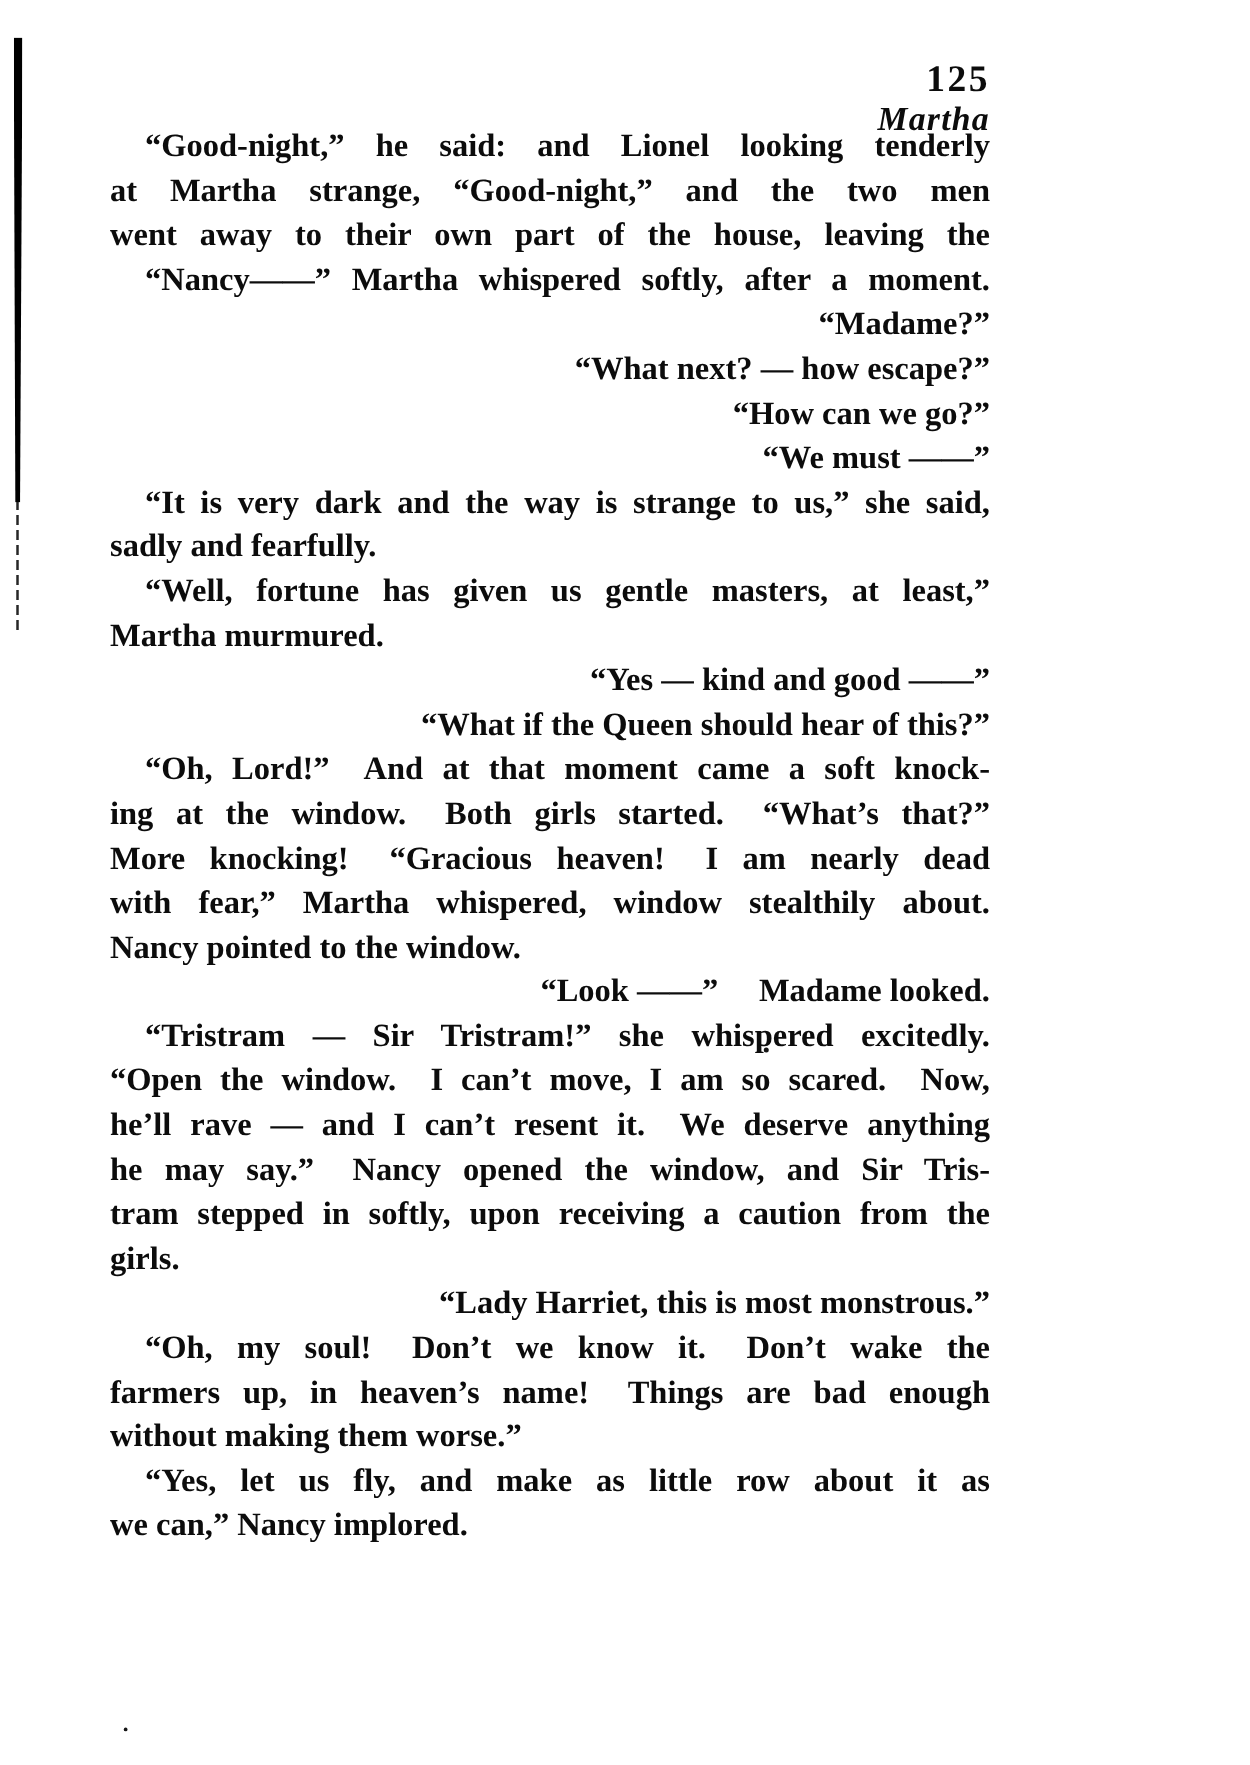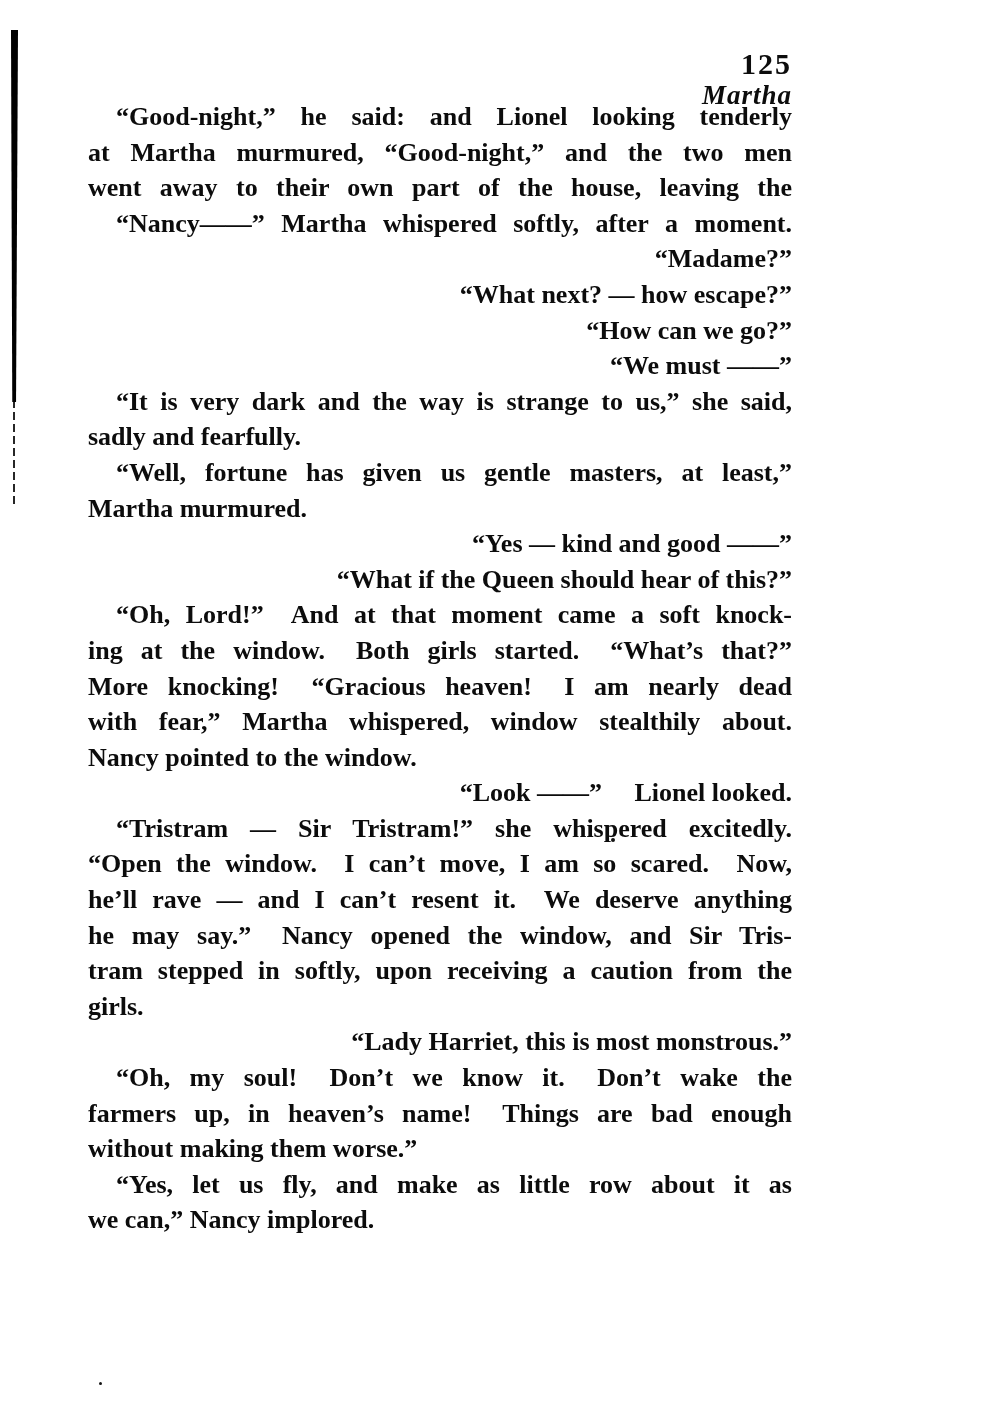--- a/index.html
+++ b/index.html
@@ -56,39 +56,39 @@
   <div class="gutter-main"></div>
   <div class="gutter-tail"></div>
 
   <div class="running-header">
     <div class="header-title">Martha</div>
     <div class="page-number">125</div>
   </div>
 
   <div class="text-block">
     <div class="ln j i">“Good-night,” he said: and Lionel looking tenderly</div>
-    <div class="ln j">at Martha murmured, “Good-night,” and the two men</div>
+    <div class="ln j">at Martha strange, “Good-night,” and the two men</div>
     <div class="ln j">went away to their own part of the house, leaving the</div>
     <div class="ln j i">“Nancy——” Martha whispered softly, after a moment.</div>
     <div class="ln i">“Madame?”</div>
     <div class="ln i">“What next? — how escape?”</div>
     <div class="ln i">“How can we go?”</div>
     <div class="ln i">“We must ——”</div>
     <div class="ln j i">“It is very dark and the way is strange to us,” she said,</div>
     <div class="ln">sadly and fearfully.</div>
     <div class="ln j i">“Well, fortune has given us gentle masters, at least,”</div>
     <div class="ln">Martha murmured.</div>
     <div class="ln i">“Yes — kind and good ——”</div>
     <div class="ln i">“What if the Queen should hear of this?”</div>
     <div class="ln j i">“Oh, Lord!”  And at that moment came a soft knock-</div>
     <div class="ln j">ing at the window.  Both girls started.  “What’s that?”</div>
     <div class="ln j">More knocking!  “Gracious heaven!  I am nearly dead</div>
     <div class="ln j">with fear,” Martha whispered, window stealthily about.</div>
     <div class="ln">Nancy pointed to the window.</div>
-    <div class="ln i">“Look ——”   Lionel looked.</div>
+    <div class="ln i">“Look ——”   Madame looked.</div>
     <div class="ln j i">“Tristram — Sir Tristram!” she whispered excitedly.</div>
     <div class="ln j">“Open the window.  I can’t move, I am so scared.  Now,</div>
     <div class="ln j">he’ll rave — and I can’t resent it.  We deserve anything</div>
     <div class="ln j">he may say.”  Nancy opened the window, and Sir Tris-</div>
     <div class="ln j">tram stepped in softly, upon receiving a caution from the</div>
     <div class="ln">girls.</div>
     <div class="ln i">“Lady Harriet, this is most monstrous.”</div>
     <div class="ln j i">“Oh, my soul!  Don’t we know it.  Don’t wake the</div>
     <div class="ln j">farmers up, in heaven’s name!  Things are bad enough</div>
     <div class="ln">without making them worse.”</div>

